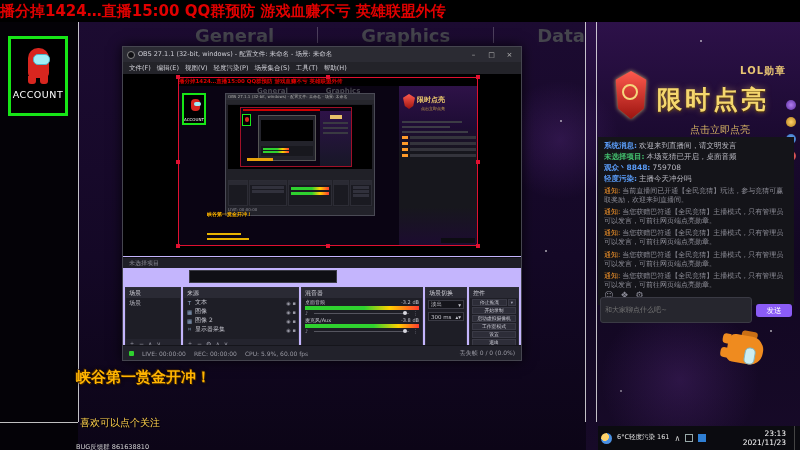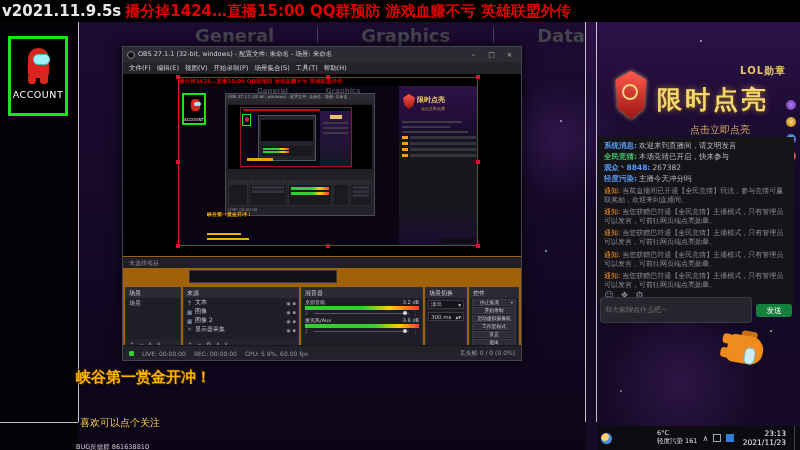--- a/index.html
+++ b/index.html
@@ -37,21 +37,21 @@
   .crew{position:relative;width:30px;height:40px;margin-top:7px;}
   .crew .body{position:absolute;left:5px;top:2px;width:21px;height:30px;background:#d8261f;
               border-radius:10px 10px 5px 5px;}
   .crew .visor{position:absolute;left:10px;top:8px;width:17px;height:11px;background:#9ff0f8;
                border:1px solid #4fb9cc;border-radius:5px;}
   .crew .leg{position:absolute;top:30px;width:8px;height:8px;background:#d8261f;border-radius:0 0 3px 3px;}
   .crew .l1{left:5px;} .crew .l2{left:17px;}
   .account .lbl{color:#fff;font-size:9.5px;margin-top:3px;letter-spacing:.5px;}
 
   
-  .obs{position:absolute;left:122px;top:46px;width:400px;height:315px;background:#a16207;
+  .obs{position:absolute;left:122px;top:46px;width:400px;height:315px;background:#c4b5fd;
        border:1px solid #45454f;box-shadow:0 0 12px rgba(0,0,0,.8);font-size:7px;color:#ccc;}
   .obs-title{position:absolute;left:0;top:0;right:0;height:15px;background:#2b2b33;
              display:flex;align-items:center;padding:0 4px;gap:3px;}
   .obs-logo{width:8px;height:8px;border-radius:50%;background:#101014;border:1px solid #888;}
   .obs-title .t{flex:1;font-size:6.5px;color:#cdcdd5;white-space:nowrap;overflow:hidden;}
   .winbtn{width:15px;text-align:center;font-size:7px;color:#bbb;}
   .obs-menu{position:absolute;left:0;top:15px;right:0;height:12px;background:#232329;
             display:flex;align-items:center;padding:0 3px;}
   .obs-menu span{padding:0 3px;font-size:6.5px;color:#cfcfd6;}
   .obs-preview{position:absolute;left:0;top:27px;right:0;height:182px;background:#000;overflow:hidden;}
@@ -181,21 +181,21 @@
   .chat-line.alt .u{color:#43c06e;}
   .notice{margin:3px 4px 0;color:#8d8d97;line-height:1.3;font-size:7px;
           display:-webkit-box;-webkit-line-clamp:2;-webkit-box-orient:vertical;overflow:hidden;}
   .notice .badge{color:#ff9a2a;margin-right:2px;}
   .chat-toolbar{position:absolute;left:600px;top:288px;width:192px;height:13px;display:flex;
                 align-items:center;gap:7px;padding:0 4px;color:#8a8a96;font-size:9px;}
   .chat-input-row{position:absolute;left:600px;top:302px;width:192px;height:16px;display:flex;
                   gap:4px;align-items:center;}
   .chat-input{flex:1;height:13px;background:#26262e;border:1px solid #3a3a44;border-radius:3px;
               color:#9a9aa4;font-size:7px;padding:12px 4px;font-family:"DejaVu Sans",sans-serif;}
-  .send-btn{width:36px;height:13px;background:#15803d;color:#fff;font-size:7.5px;border-radius:3px;
+  .send-btn{width:36px;height:13px;background:#8b5cf6;color:#fff;font-size:7.5px;border-radius:3px;
             text-align:center;line-height:13px;}
 
   
   .amongus{position:absolute;left:712px;top:328px;width:60px;height:50px;}
   .au-rot{position:absolute;left:12px;top:0;width:34px;height:44px;transform:rotate(100deg);}
   .au-body{position:absolute;left:2px;top:0;width:28px;height:36px;background:#ef8b1f;border-radius:13px 13px 7px 7px;}
   .au-visor{position:absolute;left:13px;top:7px;width:17px;height:11px;background:#cdeef2;
             border:1.5px solid #7fb6c4;border-radius:5px;}
   .au-pack{position:absolute;left:-3px;top:8px;width:7px;height:16px;background:#c96f15;border-radius:3px;}
   .au-leg{position:absolute;top:34px;width:10px;height:8px;background:#ef8b1f;border-radius:0 0 4px 4px;}
@@ -207,21 +207,21 @@
   .ov-line1{position:absolute;left:80px;top:416px;font-size:10px;color:#ffd24a;text-shadow:1px 1px 0 #000;}
   .ov-line2{position:absolute;left:80px;top:430px;font-size:10px;color:#ffd24a;
             background:rgba(232,62,140,.55);padding:0 2px;text-shadow:1px 1px 0 #000;}
   .ov-bug{position:absolute;left:76px;top:443px;font-size:6.5px;color:#d5d5d5;}
 
   
   .taskbar{position:absolute;left:598px;top:426px;width:202px;height:24px;background:#0b0b10;
            display:flex;align-items:center;gap:5px;padding:0 3px;color:#ddd;}
   .weather-icon{width:11px;height:11px;border-radius:50%;
                 background:radial-gradient(circle at 35% 35%,#ffd36b 38%,#4a90e2 42%);}
-  .weather-text{display:flex;flex-direction:column;font-size:6.5px;line-height:1.2;color:#e6e6e6;margin-left:40px;}
+  .weather-text{display:flex;flex-direction:row;font-size:6.5px;line-height:1.2;color:#e6e6e6;}
   .tray-chev{font-size:8px;color:#ccc;}
   .tray-box{width:8px;height:8px;border:1px solid #9aa;}
   .tray-blue{width:8px;height:8px;background:#2f7fd4;}
   .clock{margin-left:auto;display:flex;flex-direction:column;align-items:flex-end;
          font-size:7.5px;line-height:1.25;color:#fff;}
   .show-desktop{width:3px;height:24px;border-left:1px solid #444;margin-left:3px;}
 </style>
 </head>
 <body>
 
@@ -237,21 +237,20 @@
   <div class="star" style="left:640px;top:170px;opacity:.4;"></div>
   <div class="star" style="left:700px;top:40px;"></div>
   <div class="star" style="left:770px;top:330px;"></div>
   <div class="star" style="left:620px;top:390px;opacity:.5;"></div>
   <div class="vline" style="left:78px;"></div>
   <div class="vline" style="left:585px;"></div>
   <div class="vline" style="left:596px;"></div>
   <div class="hline-bl"></div>
 
   <div class="topbanner">
-    <span class="ver">v2021.11.9.5s</span>
     <span class="red">播分掉1424…直播15:00 QQ群预防 游戏血赚不亏 英雄联盟外传</span>
   </div>
 
   <div class="tabs">
     <span>General</span>
     <span class="sep"></span>
     <span>Graphics</span>
     <span class="sep"></span>
     <span>Data</span>
   </div>
@@ -273,21 +272,21 @@
       <div class="t">OBS 27.1.1 (32-bit, windows) - 配置文件: 未命名 - 场景: 未命名</div>
       <div class="winbtn">–</div>
       <div class="winbtn">□</div>
       <div class="winbtn">×</div>
     </div>
 
     <div class="obs-menu">
       <span>文件(F)</span>
       <span>编辑(E)</span>
       <span>视图(V)</span>
-      <span>开始录制(P)</span>
+      <span>轻度污染(P)</span>
       <span>场景集合(S)</span>
       <span>工具(T)</span>
       <span>帮助(H)</span>
     </div>
 
     <div class="obs-preview">
       <div class="mini1">
         <div class="m1-banner">播分掉1424…直播15:00 QQ群预防 游戏血赚不亏 英雄联盟外传</div>
         <div class="m1-tabs">
           <span>General</span>
@@ -530,24 +529,24 @@
     <div class="fi" style="background:radial-gradient(#7ab8ff,#2a5fb0);"></div>
     <div class="fi" style="background:radial-gradient(#ff8a8a,#b02a2a);"></div>
   </div>
 
   <div class="chat-bg"></div>
   <div class="chat">
     <div class="chat-line">
       <span class="u">系统消息:</span><span>欢迎来到直播间，请文明发言</span>
     </div>
     <div class="chat-line alt">
-      <span class="u">全民竞猜:</span><span>本场竞猜已开启，快来参与</span>
+      <span class="u">未选择项目:</span><span>本场竞猜已开启，桌面音频</span>
     </div>
     <div class="chat-line">
-      <span class="u">观众丶8848:</span><span>267382</span>
+      <span class="u">观众丶8848:</span><span>759708</span>
     </div>
     <div class="chat-line">
       <span class="u">轻度污染:</span><span>主播今天冲分吗</span>
     </div>
     <div class="notice">
       <span class="badge">通知:</span><span>当前直播间已开通【全民竞猜】玩法，参与竞猜可赢取奖励，欢迎来到直播间。</span>
     </div>
     <div class="notice">
       <span class="badge">通知:</span><span>当您获赠巴符通【全民竞猜】主播模式，只有管理员可以发言，可前往网页端点亮勋章。</span>
     </div>

